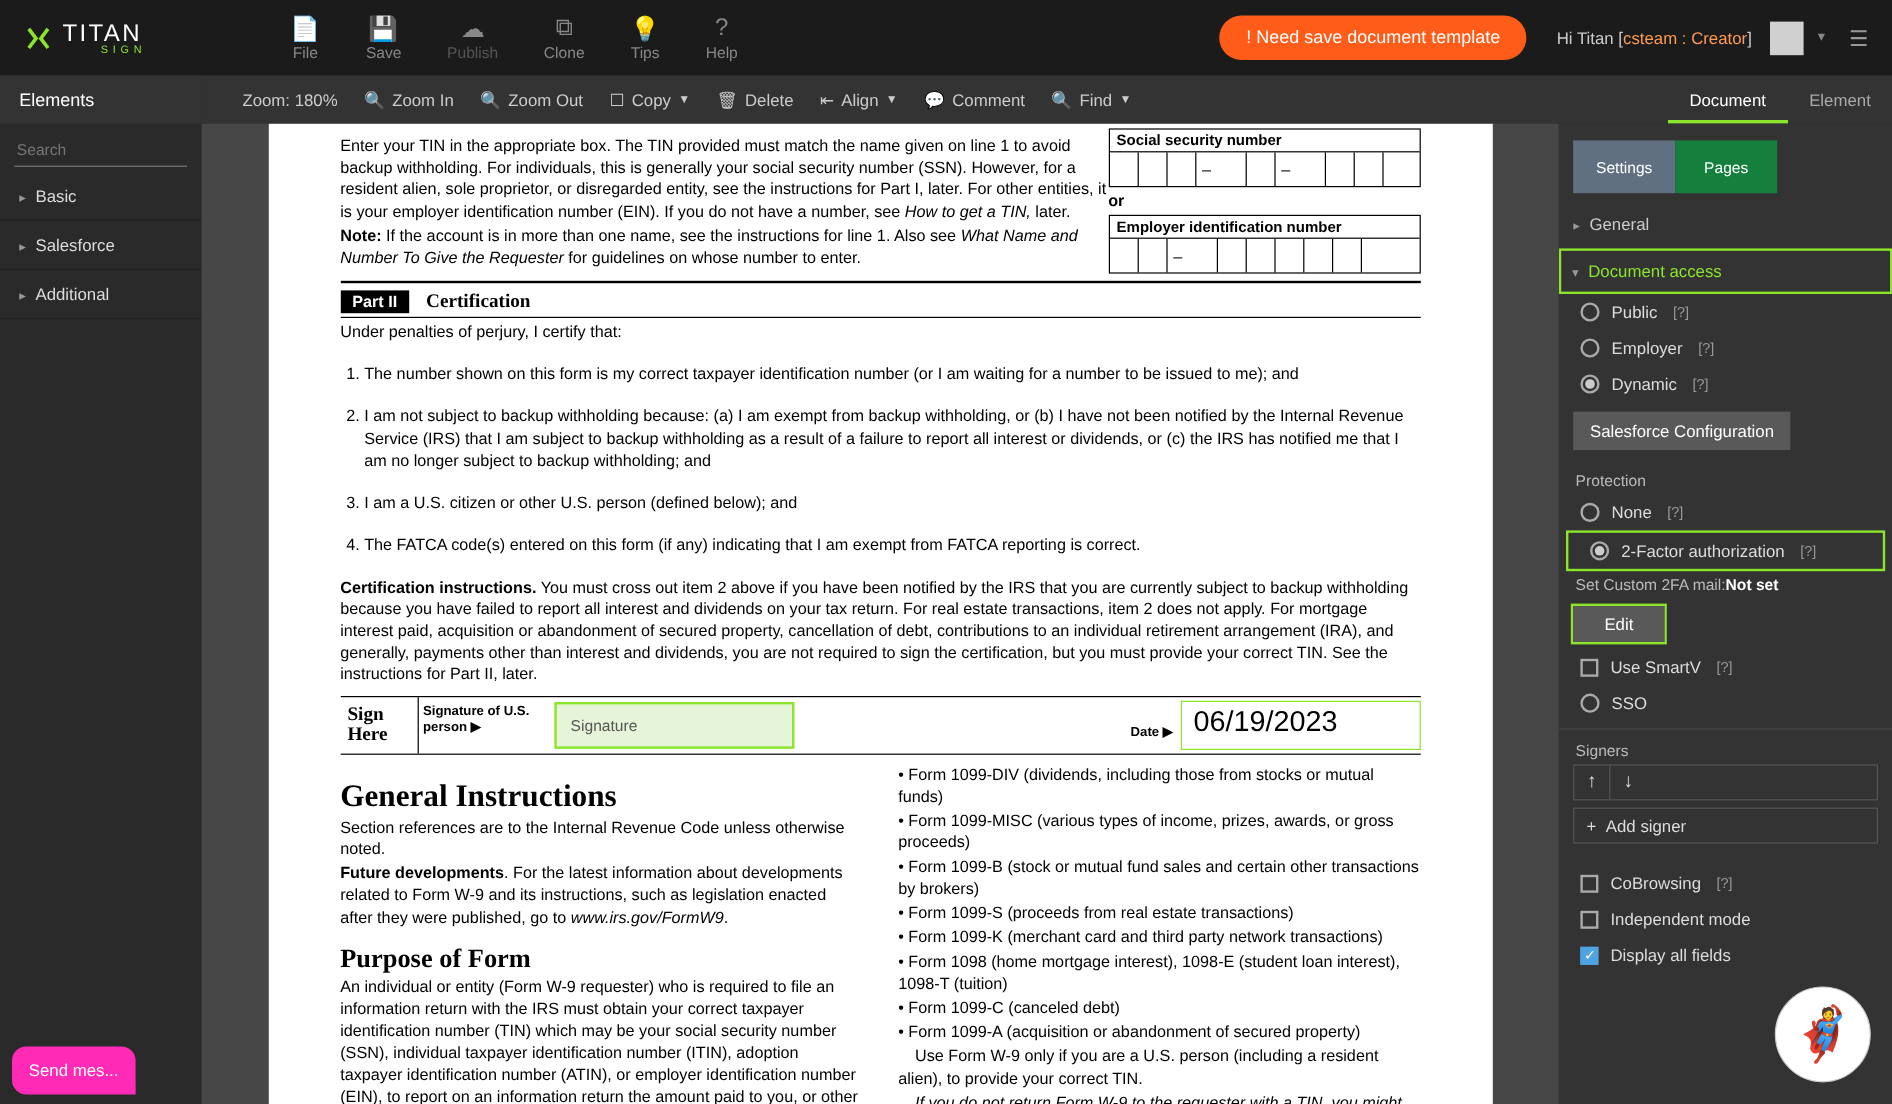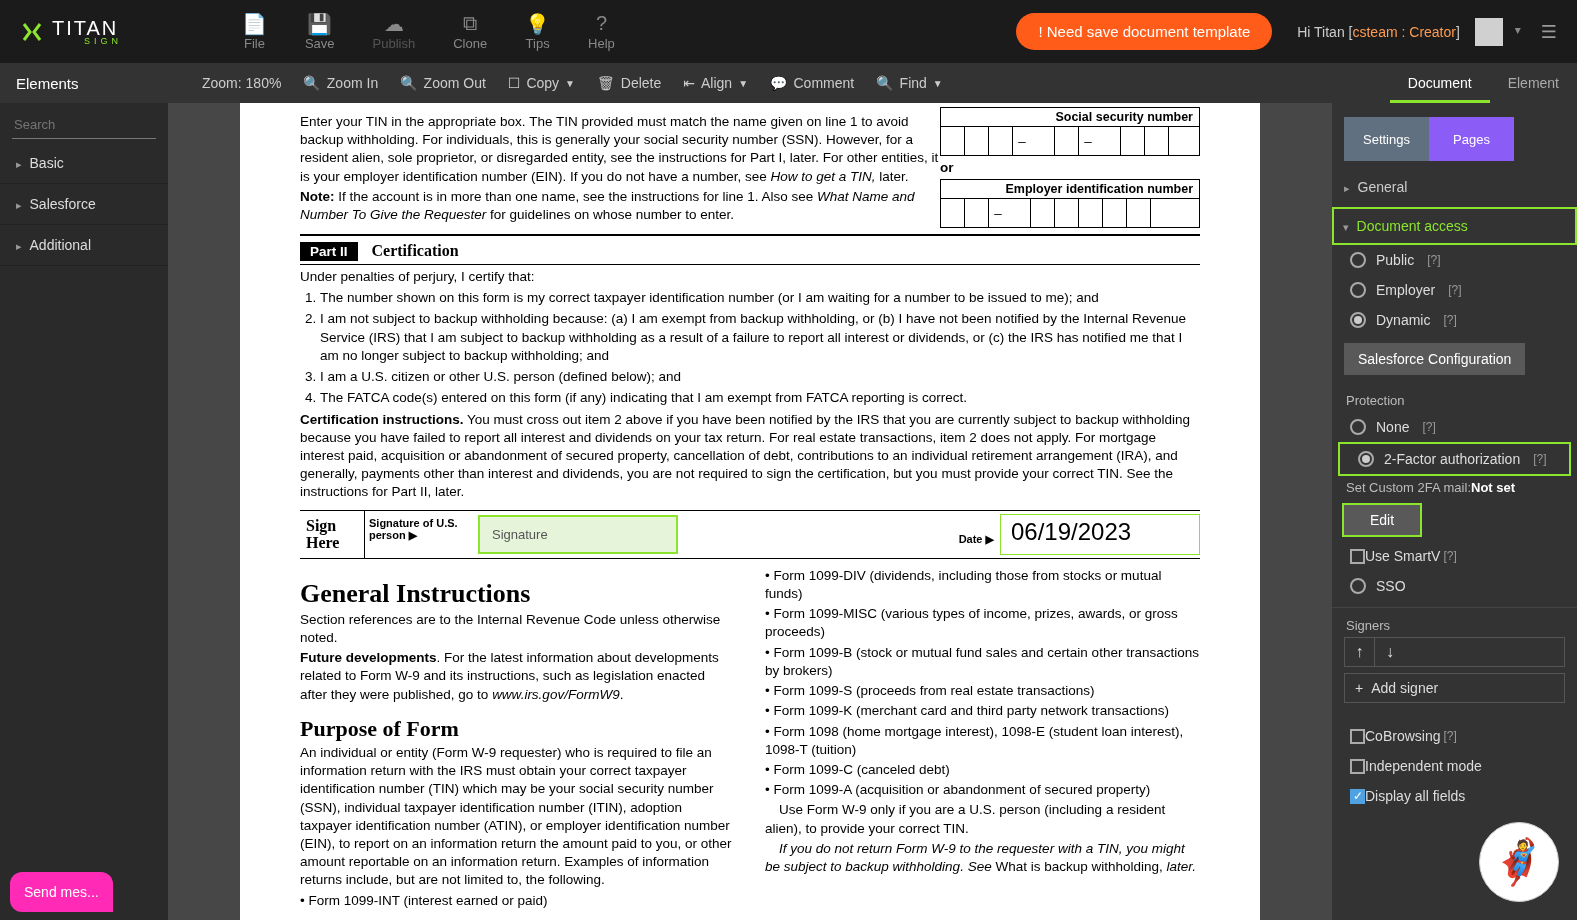--- a/index.html
+++ b/index.html
@@ -41,59 +41,59 @@
 .acc-item{padding:12px 16px;color:#ddd;font-size:14px;border-bottom:1px solid #222;cursor:pointer;}
 .acc-item:before{content:"▸";margin-right:8px;color:#999;font-size:11px;}
 
 .center{flex:1;background:#474747;overflow:hidden;position:relative;display:flex;justify-content:center;}
 .page{background:#fff;width:1020px;margin-top:0;padding:8px 60px 30px 60px;font-family:Arial;font-size:13.5px;color:#000;position:relative;}
 .page p{margin:2px 0;line-height:1.35;}
 .page .section-label{background:#000;color:#fff;padding:2px 10px;font-weight:bold;display:inline-block;margin-right:14px;}
 .page .sect-title{font-weight:bold;font-family:'Times New Roman',serif;font-size:16px;}
 .page hr.thick{border:none;border-top:2px solid #000;margin:6px 0;}
 .page hr.thin{border:none;border-top:1px solid #000;margin:3px 0;}
-.ssn-box{border:1px solid #000;text-align:right;}
+.ssn-box{border:1px solid #000;}
 .ssn-cells{display:flex;}
 .ssn-cells .cell{border-right:1px solid #000;height:28px;width:24px;}
 .ssn-cells .dash{border:none;height:28px;display:flex;align-items:center;justify-content:center;width:18px;}
 .lbl{font-weight:bold;font-size:12.5px;padding:2px 6px;border-bottom:1px solid #000;}
 ol.cert{list-style:decimal;margin-left:20px;}
-ol.cert li{margin:3px 0;line-height:1.35;}
+ol.cert li{margin:17px 0;line-height:1.35;}
 .sign-row{display:flex;border:1px solid #000;border-left:none;border-right:none;margin-top:8px;}
 .sign-row .sh{width:64px;font-family:'Times New Roman',serif;font-weight:bold;font-size:16px;padding:6px;line-height:1.1;}
 .sign-row .sigof{width:110px;font-size:11px;font-weight:bold;padding:6px 4px;border-left:1px solid #000;}
 .sign-row .sigfield{border:2px solid #8be52c;background:#e6f5d9;flex:0 0 200px;margin:4px;display:flex;align-items:center;padding-left:12px;color:#555;font-size:13px;}
 .sign-row .datecell{font-size:11px;font-weight:bold;padding-top:22px;margin-left:auto;padding-right:6px;}
 .sign-row .datefield{border:1px solid #8be52c;padding:3px 10px;margin:3px 0;font-family:Arial;font-size:24px;min-width:200px;}
 .gi{font-family:'Times New Roman',serif;font-weight:bold;font-size:26px;margin-top:14px;}
 .pf{font-family:'Times New Roman',serif;font-weight:bold;font-size:22px;margin-top:12px;}
 .twocol{display:flex;gap:30px;margin-top:6px;}
 .twocol .c{flex:1;}
 .bul{margin:3px 0;}
 
 
-.right{width:245px;background:#333;color:#ddd;font-size:14px;overflow-y:auto;position:relative;}
+.right{width:278px;background:#333;color:#ddd;font-size:14px;overflow-y:auto;position:relative;}
 .tabs2{display:flex;height:44px;}
 .tabs2 .t{flex:1;display:flex;align-items:center;justify-content:center;background:#555;color:#fff;cursor:pointer;font-size:13px;}
 .tabs2 .t.active{background:#607080;}
 .rtitle{color:#ccc;padding:12px 12px;cursor:pointer;}
 .rtitle:before{content:"▸";margin-right:8px;color:#999;font-size:11px;}
 .rtitle.open:before{content:"▾";}
 .rtitle.open{color:#8be52c;margin:6px;padding:9px;}
 .rbox-hl{border:2px solid #8be52c;}
 .radio-row{display:flex;align-items:center;gap:10px;padding:7px 14px 7px 18px;cursor:pointer;}
 .radio-row .r{width:16px;height:16px;border:2px solid #aaa;border-radius:50%;display:inline-flex;align-items:center;justify-content:center;}
 .radio-row .r.sel:after{content:"";width:8px;height:8px;background:#ccc;border-radius:50%;}
 .q{color:#999;font-size:12px;margin-left:3px;}
 .gray-btn{background:#595959;color:#fff;padding:8px 14px;margin:8px 12px;display:inline-block;cursor:pointer;font-size:14px;}
 .sect-lbl{color:#bbb;padding:10px 14px 4px;font-size:13px;}
 .twofa-hl{border:2px solid #8be52c;margin:0 6px;}
 .edit-hl{border:2px solid #8be52c;display:inline-block;margin:4px 10px;}
 .edit-hl .gray-btn{margin:0;}
-.cb-row{display:flex;align-items:center;gap:0;padding:7px 18px;cursor:pointer;}
+.cb-row{display:flex;align-items:center;gap:10px;padding:7px 18px;cursor:pointer;}
 .cb-row .cb{width:15px;height:15px;border:2px solid #aaa;display:inline-block;}
 .cb-row .cb.checked{background:#4fa3e3;border-color:#4fa3e3;position:relative;}
 .cb-row .cb.checked:after{content:"✓";position:absolute;color:#fff;font-size:12px;left:1px;top:-2px;}
 .setline{color:#bbb;font-size:13px;padding:4px 14px;}
 .setline .ns{color:#fff;font-weight:bold;}
 .arrows{display:flex;border:1px solid #555;}
 .arrows span{width:30px;height:28px;display:flex;align-items:center;justify-content:center;border-right:1px solid #555;cursor:pointer;color:#ddd;font-size:16px;}
 .arrows span:last-child{border:none;}
 .add-signer{border:1px solid #555;display:flex;align-items:center;gap:8px;padding:6px 10px;margin:0 12px;cursor:pointer;}
 
@@ -279,21 +279,21 @@
           <p style="text-indent:14px;"><i><span>If you do not return Form W-9 to the requester with a TIN, you might be subject to backup withholding. See </span></i><span>What is backup withholding,</span><i><span> later.</span></i></p>
         </div>
       </div>
 
     </div>
   </div>
 
   <div class="right">
     <div class="tabs2" style="margin:14px 12px 6px;width:170px;">
       <div class="t active">Settings</div>
-      <div class="t" style="background:#8b5cf6;">Pages</div>
+      <div class="t" style="background:#15803d;">Pages</div>
     </div>
     <div class="rtitle">General</div>
     <div class="rbox-hl">
       <div class="rtitle open" style="margin:0;">Document access</div>
     </div>
     <div class="radio-row">
         <span class="r"></span>
         <span>Public</span>
         <span class="q">[?]</span>
       </div>

